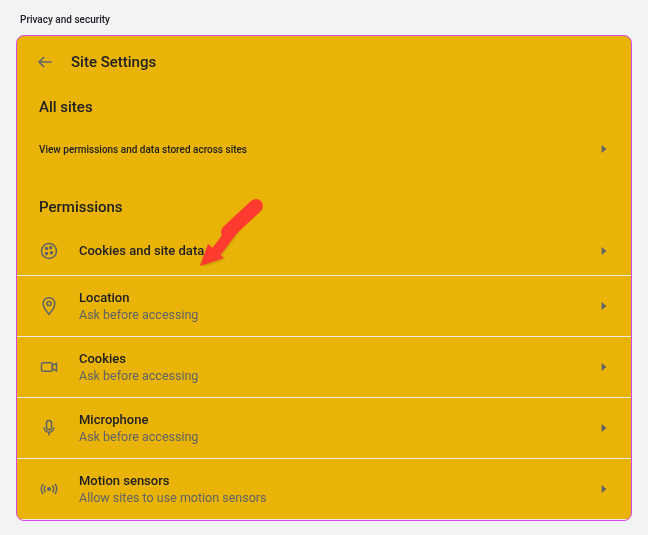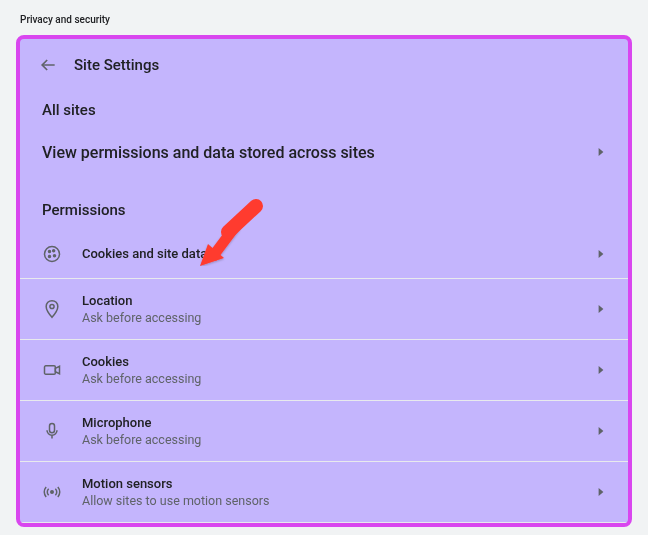--- a/index.html
+++ b/index.html
@@ -13,23 +13,23 @@
       color: #202124;
     }
     .page-header {
       padding: 14px 20px 10px 20px;
       font-size: 10px;
       font-weight: 500;
       color: #202124;
     }
     .card {
       margin: 0 16px;
-      background: #c4b5fd;
+      background: #eab308;
       border-radius: 8px;
-      border: 4px solid #d946ef;
+      border: 1px solid #d946ef;
       overflow: hidden;
     }
     .card-header {
       display: flex;
       align-items: center;
       padding: 16px 18px 14px 18px;
       gap: 16px;
     }
     .back-icon {
       width: 20px;
@@ -100,21 +100,21 @@
       display: flex;
       align-items: center;
       justify-content: center;
       color: #5f6368;
       flex-shrink: 0;
     }
     .all-sites-row {
       padding: 6px 22px 18px 22px;
     }
     .all-sites-row .row-title {
-      font-size: 16px;
+      font-size: 10px;
     }
     
     .annotation-arrow {
       position: absolute;
       left: 200px;
       top: 196px;
       pointer-events: none;
     }
   </style>
 </head>

